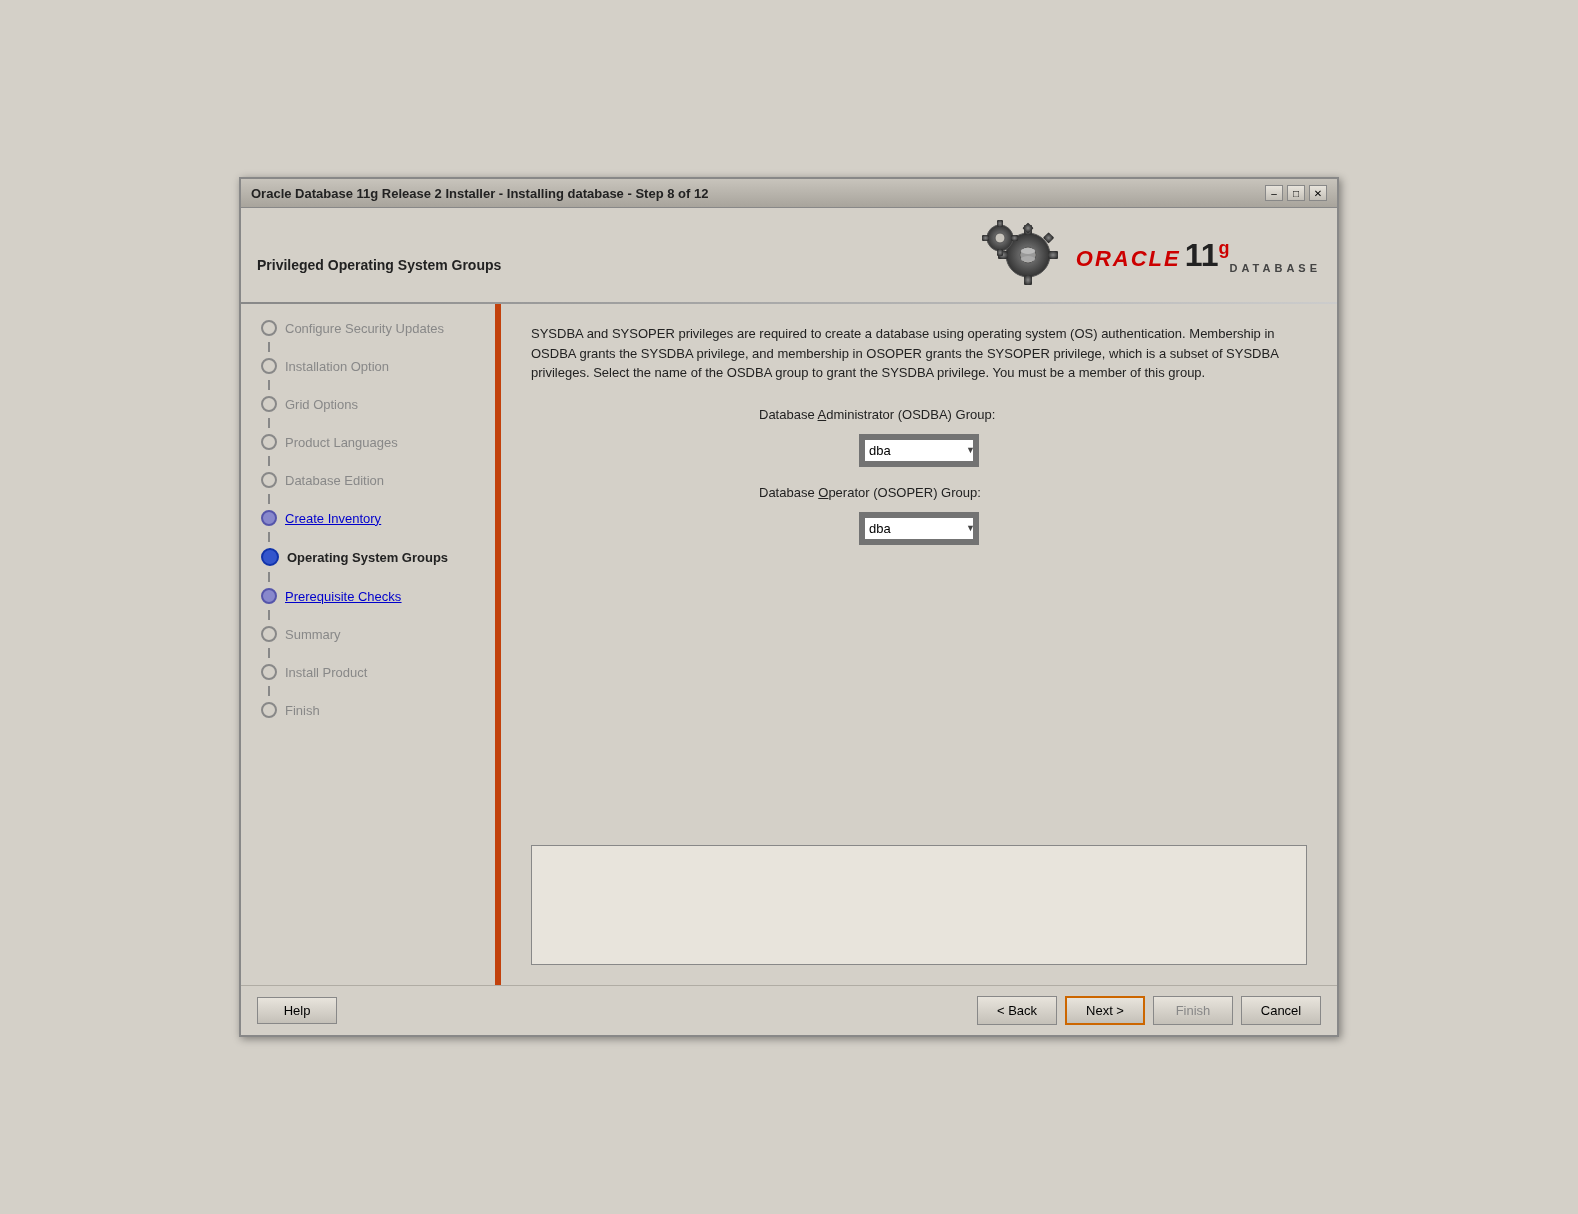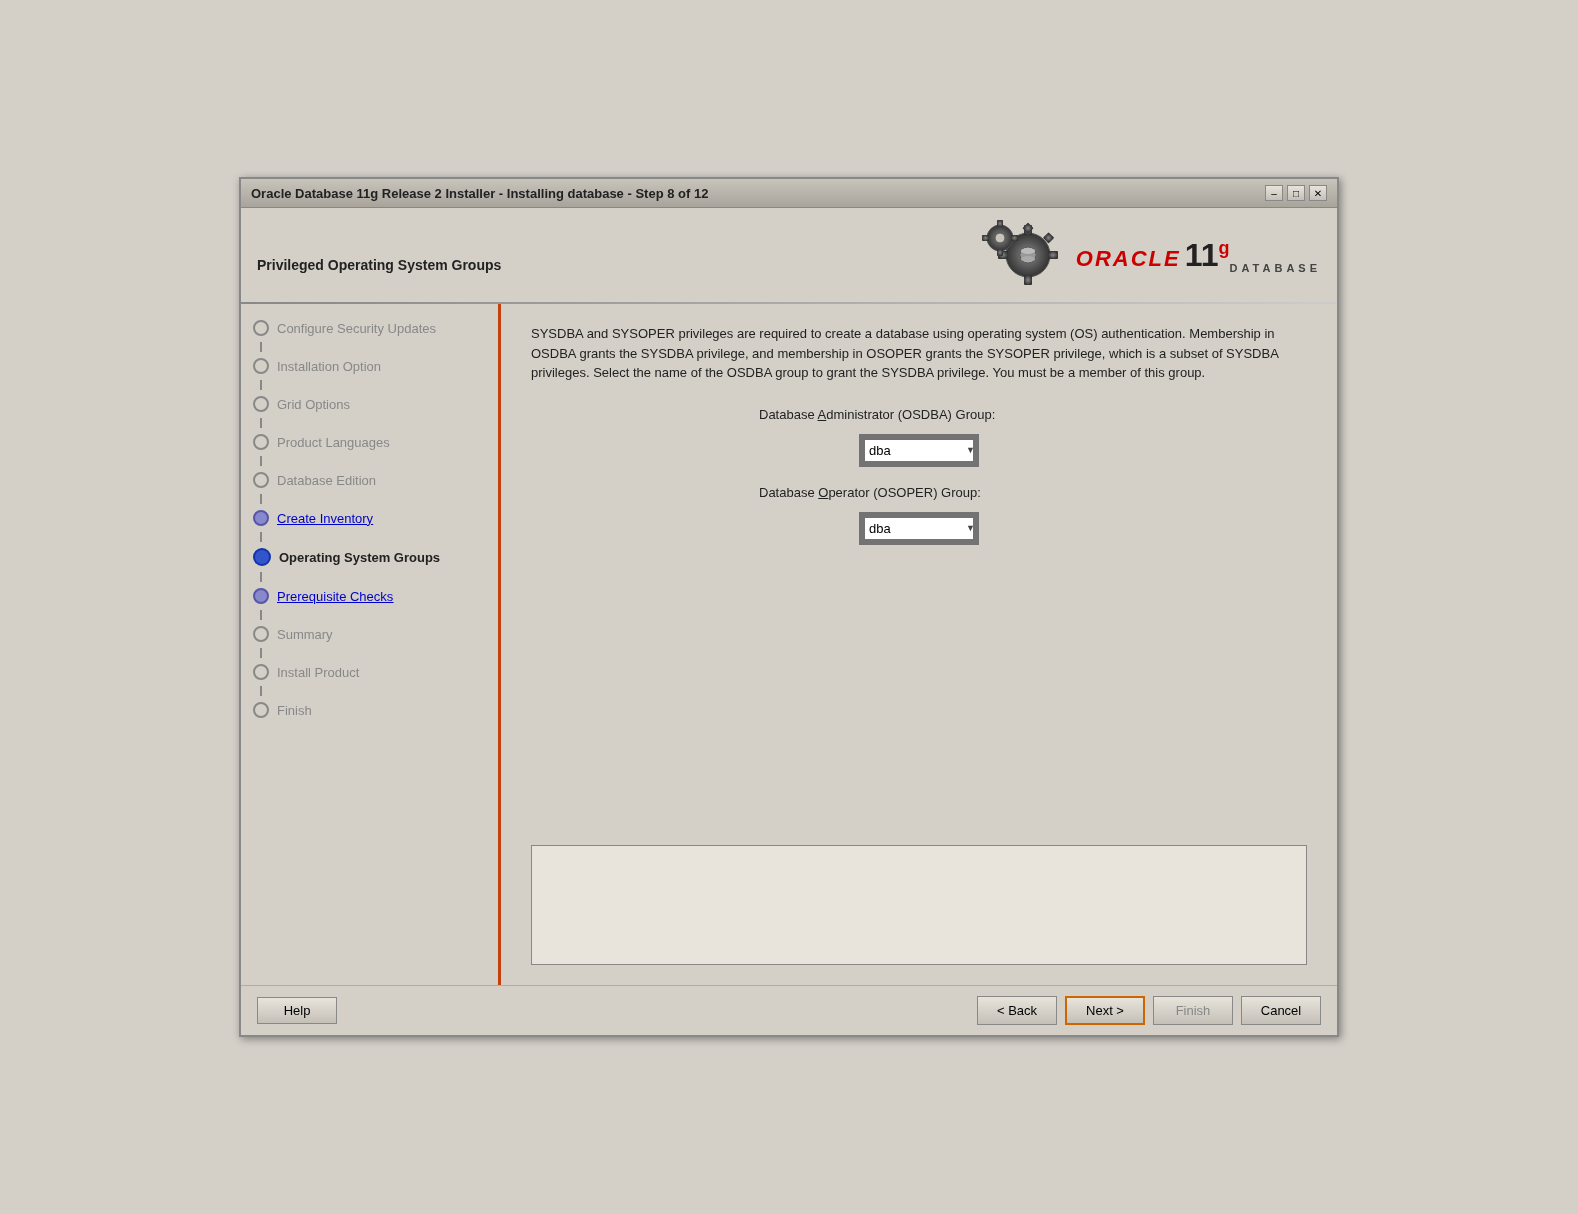--- a/index.html
+++ b/index.html
@@ -91,22 +91,22 @@
       color: #444;
       font-weight: bold;
     }
     .main-content {
       display: flex;
       background: #d4d0c8;
     }
     .sidebar {
       width: 260px;
       min-width: 260px;
-      padding: 10px 0;
-      border-right: 3px solid #c2410c;
+      padding: 10px 8px;
+      border-right: 6px solid #c2410c;
     }
     .sidebar-item {
       display: flex;
       align-items: center;
       padding: 6px 12px;
       gap: 8px;
       cursor: default;
     }
     .sidebar-item.link {
       color: #0000cc;

